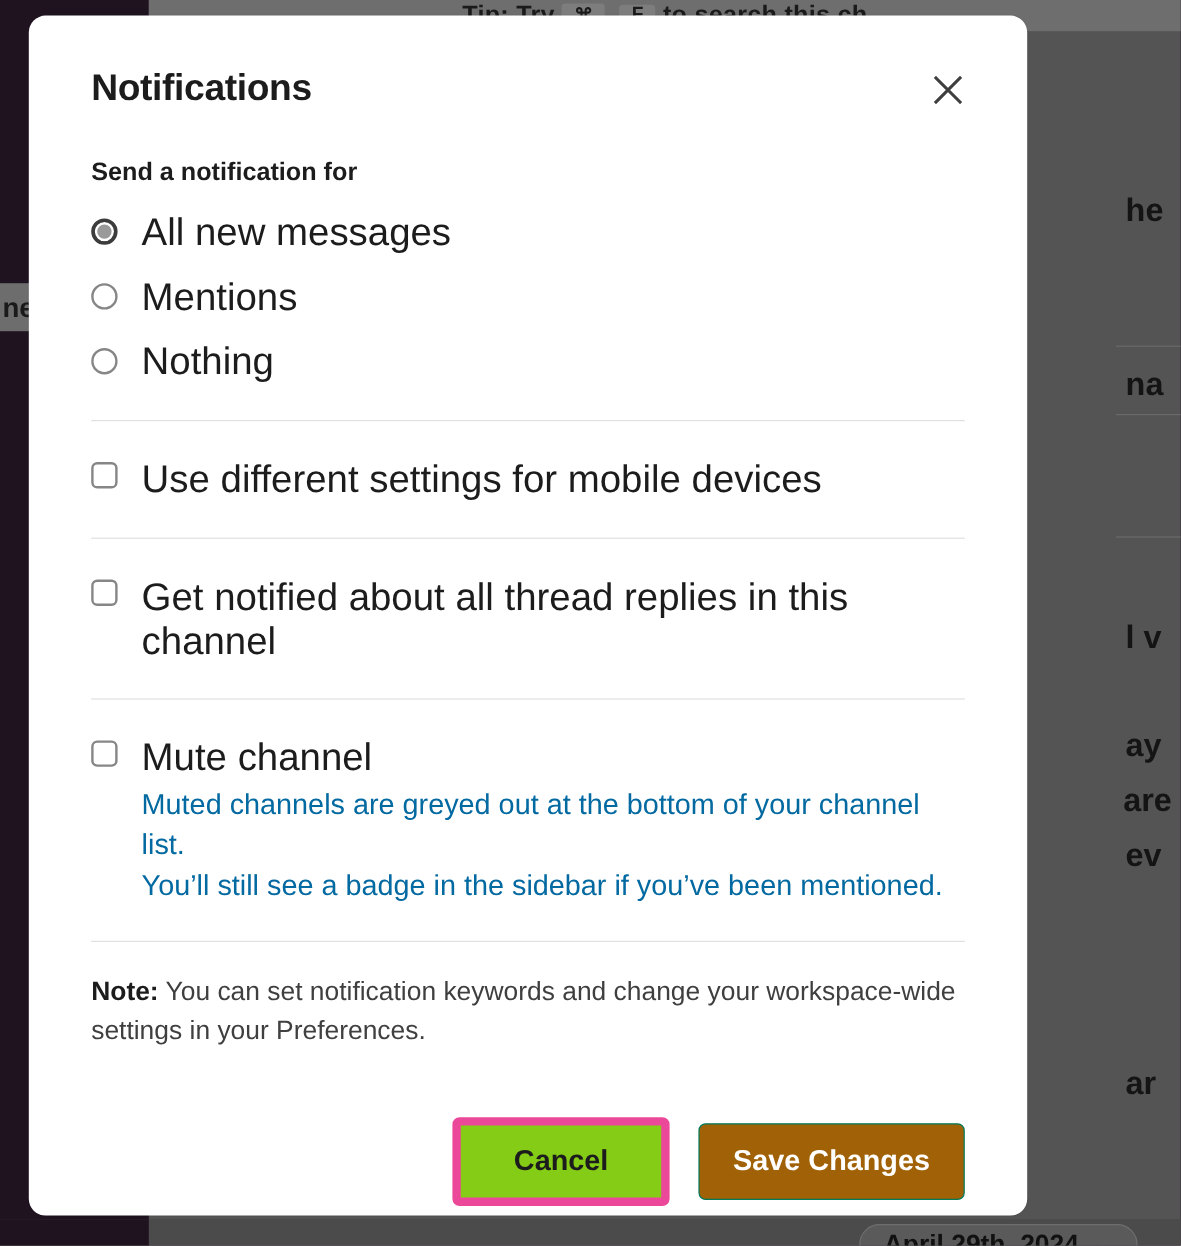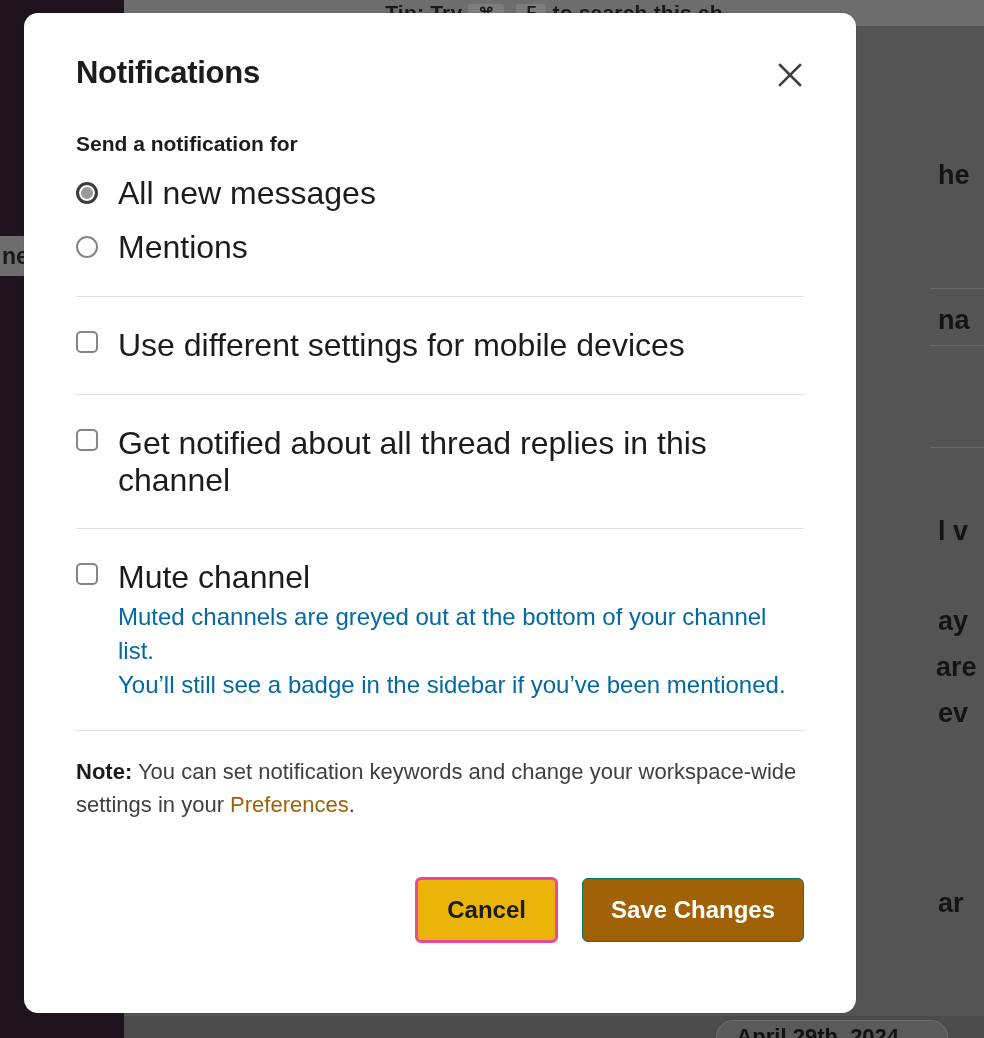--- a/index.html
+++ b/index.html
@@ -198,43 +198,43 @@
     margin-top: 4px;
   }
 
   .note {
     font-size: 22px;
     color: #3f3f3f;
     line-height: 1.5;
     padding-top: 24px;
   }
   .note b { color: #1d1c1d; font-weight: bold; }
-  .note a { color: #a16207; text-decoration: none; }
+  .note a { color: #404040; text-decoration: none; }
 
   .footer {
     display: flex;
     justify-content: flex-end;
     align-items: center;
     gap: 24px;
     padding: 56px 52px 0 52px;
   }
   .btn {
     font-family: "Liberation Sans", sans-serif;
     font-size: 24px;
     font-weight: bold;
     border-radius: 6px;
     cursor: pointer;
     line-height: 1;
     white-space: nowrap;
   }
   .btn-cancel {
-    background: #eab308;
+    background: #84cc16;
     color: #1d1c1d;
-    border: 3px solid #ec4899;
-    padding: 18px 29px;
+    border: 7px solid #ec4899;
+    padding: 18px 44px;
   }
   .btn-save {
     background: #a16207;
     color: #ffffff;
     border: 1px solid #007a5a;
     padding: 19px 28px;
   }
 </style>
 </head>
 <body>
@@ -291,20 +291,24 @@
 
     <div>
       <div class="opt-row radio-row">
         <span class="radio checked"></span>
         <span class="opt-text">All new messages</span>
       </div>
       <div class="opt-row radio-row">
         <span class="radio"></span>
         <span class="opt-text">Mentions</span>
       </div>
+      <div class="opt-row radio-row">
+        <span class="radio"></span>
+        <span class="opt-text">Nothing</span>
+      </div>
     </div>
 
     <div class="divider" style="margin-top:22px;"></div>
 
     <div class="cb-block">
       <div class="opt-row">
         <span class="checkbox"></span>
         <span class="opt-text">Use different settings for mobile devices</span>
       </div>
     </div>

